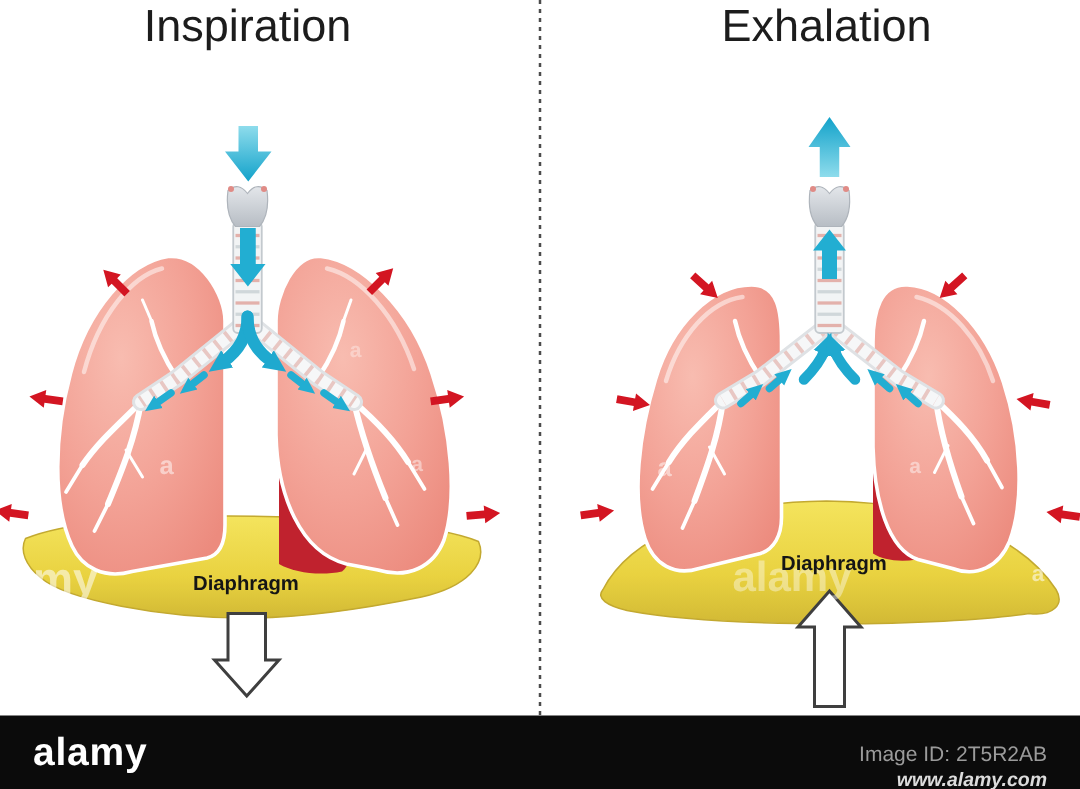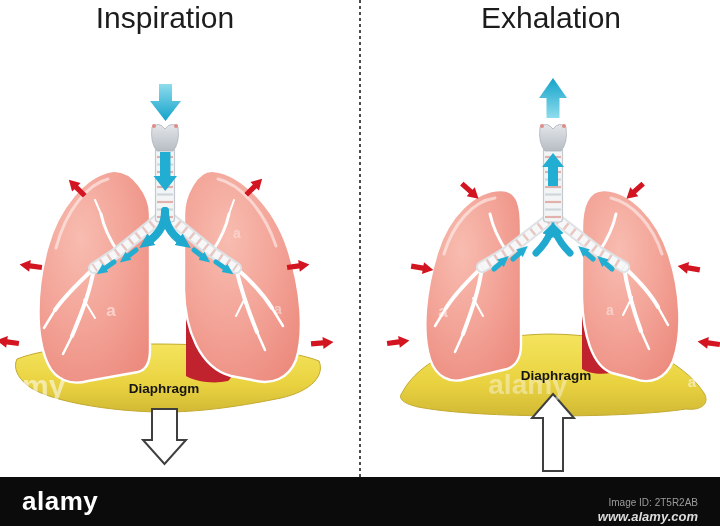--- a/index.html
+++ b/index.html
@@ -8,21 +8,21 @@
   .panels{display:flex;}
   .panel{position:relative;width:359px;height:477px;background:#fff;}
   .divider{width:2px;height:477px;background:repeating-linear-gradient(to bottom,#4b4b4b 0 3px,transparent 3px 6px);}
   .title{position:absolute;top:1px;margin:0;text-align:center;font-size:30px;font-weight:400;color:#1c1c1c;z-index:2;line-height:1.15;}
   .title.insp{left:0;width:330px;}
   .title.exh{left:10px;width:360px;}
   svg.diagram{position:absolute;left:0;top:0;}
   .footer{position:absolute;left:0;bottom:0;width:720px;height:49px;background:#0b0b0b;display:flex;align-items:center;justify-content:space-between;padding:0 22px;box-sizing:border-box;}
   .alamy-logo{color:#fff;font-size:26px;font-weight:700;letter-spacing:.5px;}
   .meta{text-align:right;line-height:1.25;}
-  .meta .img-id{font-size:10px;color:#9b9b9b;margin-top:19px;}
+  .meta .img-id{font-size:14px;color:#9b9b9b;margin-top:19px;}
   .meta .url{font-size:13px;font-weight:700;color:#dcdcdc;font-style:italic;}
   .wm{font-weight:700;fill:#ffffff;font-family:"Liberation Sans",sans-serif;}
   .dia-label{font-size:13.5px;font-weight:700;fill:#151515;font-family:"Liberation Sans",sans-serif;}
 </style>
 </head>
 <body>
 
 <div class="stage">
   <div class="panels">
 

